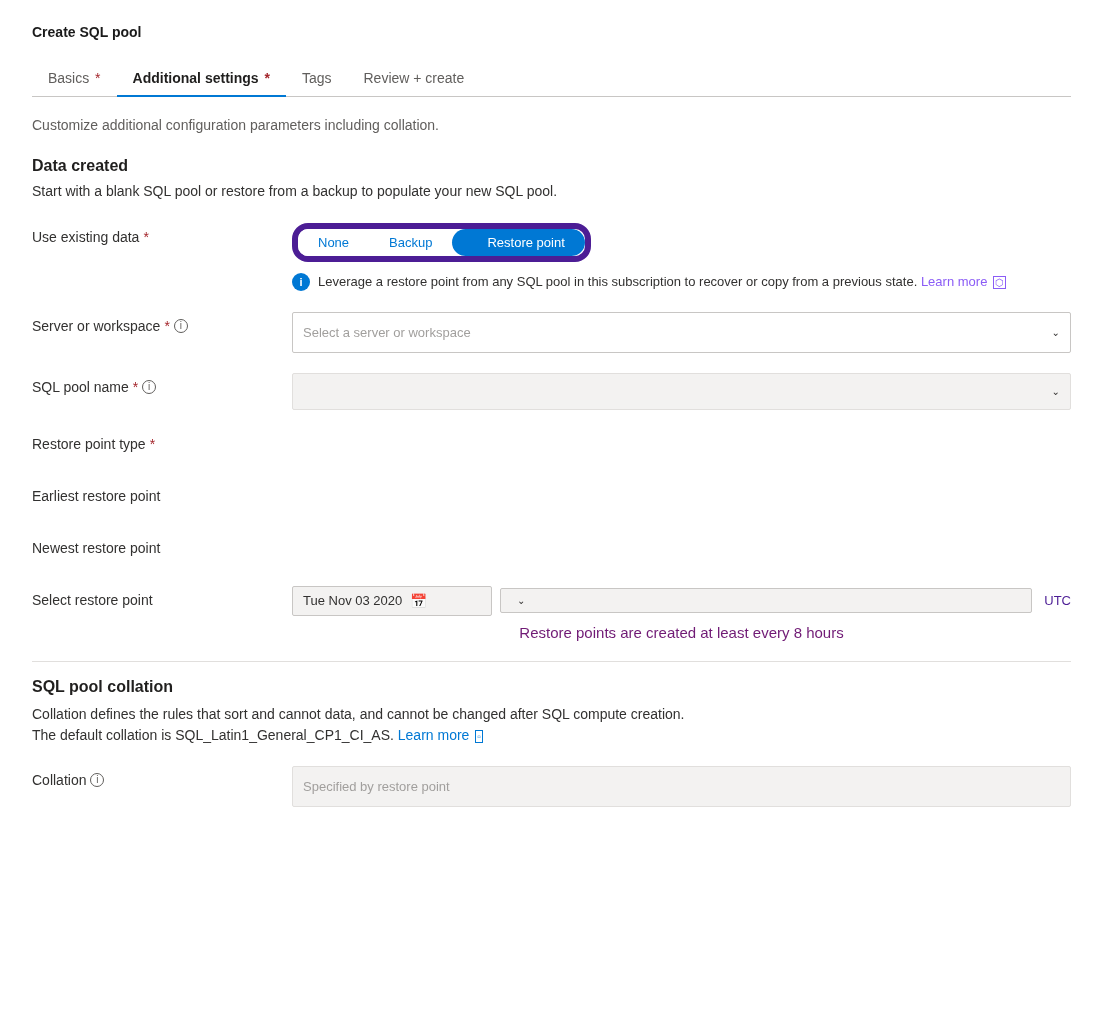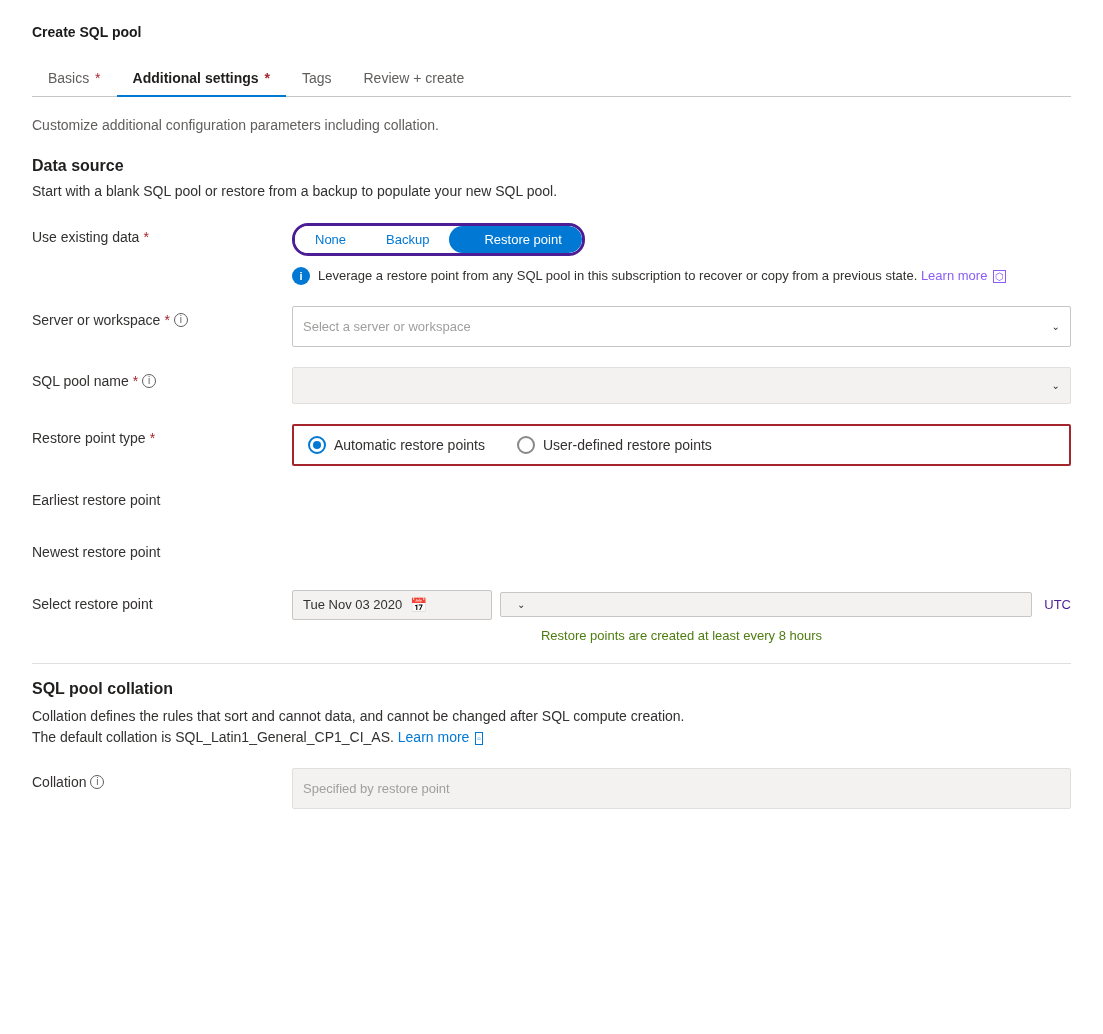--- a/index.html
+++ b/index.html
@@ -97,21 +97,21 @@
       border-radius: 50%;
       font-size: 10px;
       color: #605e5c;
       cursor: pointer;
     }
     .form-control {
       flex: 1;
     }
     .toggle-group {
       display: flex;
-      border: 3px solid #4c1d95;
+      border: 6px solid #4c1d95;
       border-radius: 16px;
       overflow: hidden;
       width: fit-content;
     }
     .toggle-btn {
       padding: 6px 20px;
       border: none;
       background: #fff;
       cursor: pointer;
       font-size: 13px;
@@ -250,22 +250,22 @@
       gap: 6px;
       flex: 1;
     }
     .utc-label {
       font-size: 13px;
       color: #4c1d95;
       margin-left: 4px;
     }
     .restore-hint {
       text-align: center;
-      color: #4d7c0f;
-      font-size: 13px;
+      color: #701a75;
+      font-size: 15px;
       margin-top: 8px;
     }
     .sql-collation-section {
       margin-top: 12px;
     }
     .collation-desc {
       font-size: 14px;
       color: #323130;
       line-height: 1.5;
       margin-bottom: 20px;
@@ -302,21 +302,21 @@
     <span>Tags</span>
   </button>
   <button class="tab">
     <span>Review + create</span>
   </button>
 </div>
 
 <p class="subtitle">Customize additional configuration parameters including collation.</p>
 
 <div class="section">
-  <div class="section-title">Data source</div>
+  <div class="section-title">Data created</div>
   <div class="section-desc">Start with a blank SQL pool or restore from a backup to populate your new SQL pool.</div>
 
   <div class="form-row">
     <div class="form-label">
       <span>Use existing data</span>
       <span class="required-star"> *</span>
     </div>
     <div class="form-control">
       <div class="toggle-group">
         <button class="toggle-btn">None</button>
@@ -364,32 +364,20 @@
           <span class="chevron">⌄</span>
         </div>
       </div>
     </div>
   </div>
 
   <div class="form-row">
     <div class="form-label">
       <span>Restore point type</span>
       <span class="required-star"> *</span>
-    </div>
-    <div class="form-control">
-      <div class="radio-group">
-        <label class="radio-option">
-          <div class="radio-circle checked"></div>
-          <span>Automatic restore points</span>
-        </label>
-        <label class="radio-option">
-          <div class="radio-circle unchecked"></div>
-          <span>User-defined restore points</span>
-        </label>
-      </div>
     </div>
   </div>
 
   <div class="form-row">
     <div class="form-label">Earliest restore point</div>
     <div class="form-control"></div>
   </div>
 
   <div class="form-row">
     <div class="form-label">Newest restore point</div>

